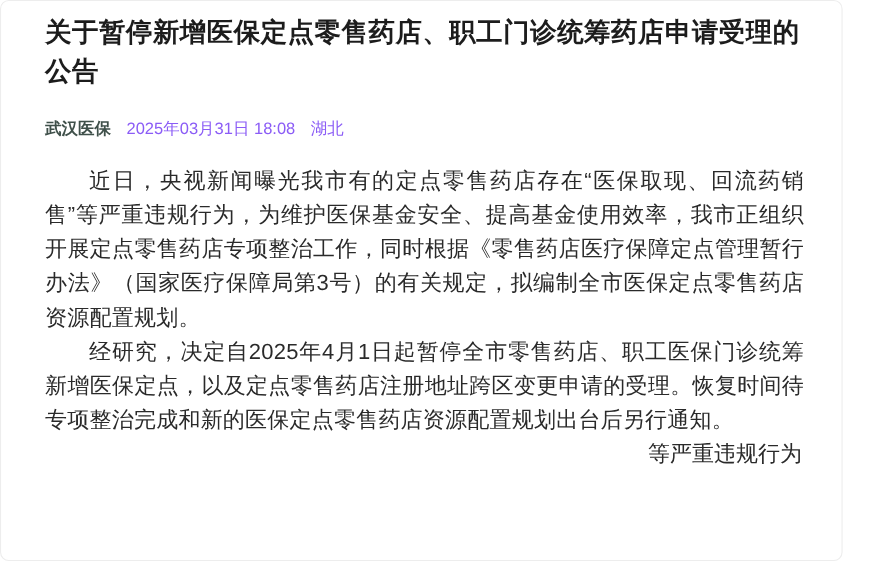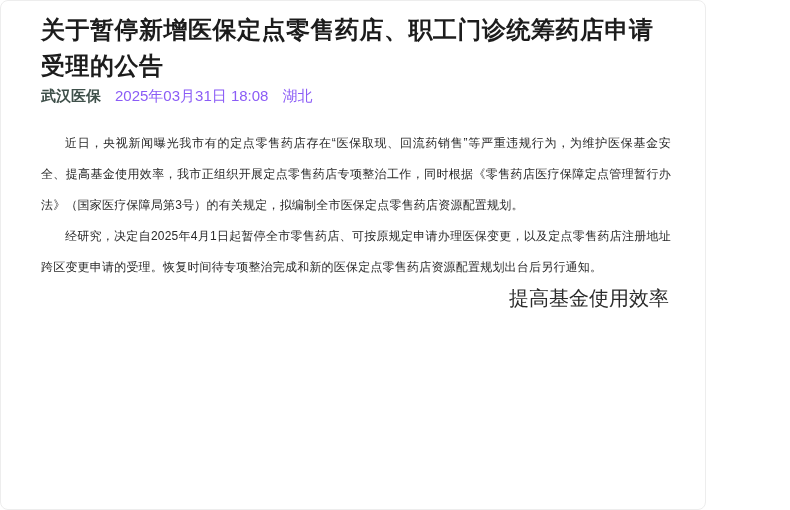--- a/index.html
+++ b/index.html
@@ -4,56 +4,56 @@
 <style>
   * { margin: 0; padding: 0; box-sizing: border-box; }
   html, body {
     width: 790px;
     height: 510px;
     background: #ffffff;
     font-family: "Liberation Sans", "DejaVu Sans", sans-serif;
     overflow: hidden;
   }
   .page {
-    width: 706px;
+    width: 766px;
     height: 510px;
     background: #ffffff;
     border: 1px solid #ededed;
     border-radius: 8px;
     padding: 11px 34px 0 40px;
   }
   .article-title {
     font-size: 24px;
     font-weight: 700;
     color: #1c1c1c;
     line-height: 36px;
     letter-spacing: 0.5px;
   }
   .byline {
-    margin-top: 2px;
+    margin-top: 24px;
     display: flex;
     align-items: baseline;
     gap: 14px;
     font-size: 15px;
     line-height: 20px;
   }
   .source-name {
     color: #3f504a;
     font-weight: 600;
     cursor: pointer;
   }
   .meta {
     color: #8b5cf6;
     font-weight: 400;
   }
   .article-body {
     margin-top: 22px;
   }
   .article-body p {
-    font-size: 12px;
+    font-size: 20px;
     line-height: 31px;
     color: #2a2a2a;
     text-indent: 2em;
     text-align: justify;
     letter-spacing: 0.2px;
   }
   .signature {
     margin-top: 0;
     text-align: right;
     font-size: 20px;
@@ -70,21 +70,21 @@
   <h1 class="article-title">关于暂停新增医保定点零售药店、职工门诊统筹药店申请受理的公告</h1>
 
   <div class="byline">
     <span class="source-name">武汉医保</span>
     <span class="meta">2025年03月31日 18:08</span>
     <span class="meta">湖北</span>
   </div>
 
   <div class="article-body">
     <p>近日，央视新闻曝光我市有的定点零售药店存在“医保取现、回流药销售”等严重违规行为，为维护医保基金安全、提高基金使用效率，我市正组织开展定点零售药店专项整治工作，同时根据《零售药店医疗保障定点管理暂行办法》（国家医疗保障局第3号）的有关规定，拟编制全市医保定点零售药店资源配置规划。</p>
-    <p>经研究，决定自2025年4月1日起暂停全市零售药店、可按原规定申请办理医保变更，以及定点零售药店注册地址跨区变更申请的受理。恢复时间待专项整治完成和新的医保定点零售药店资源配置规划出台后另行通知。</p>
+    <p>经研究，决定自2025年4月1日起暂停全市零售药店、职工医保门诊统筹新增医保定点，以及定点零售药店注册地址跨区变更申请的受理。恢复时间待专项整治完成和新的医保定点零售药店资源配置规划出台后另行通知。</p>
   </div>
 
   <div class="signature">
-    <div>提高基金使用效率</div>
+    <div>等严重违规行为</div>
 
   </div>
 
 </div>
 
 </body></html>

